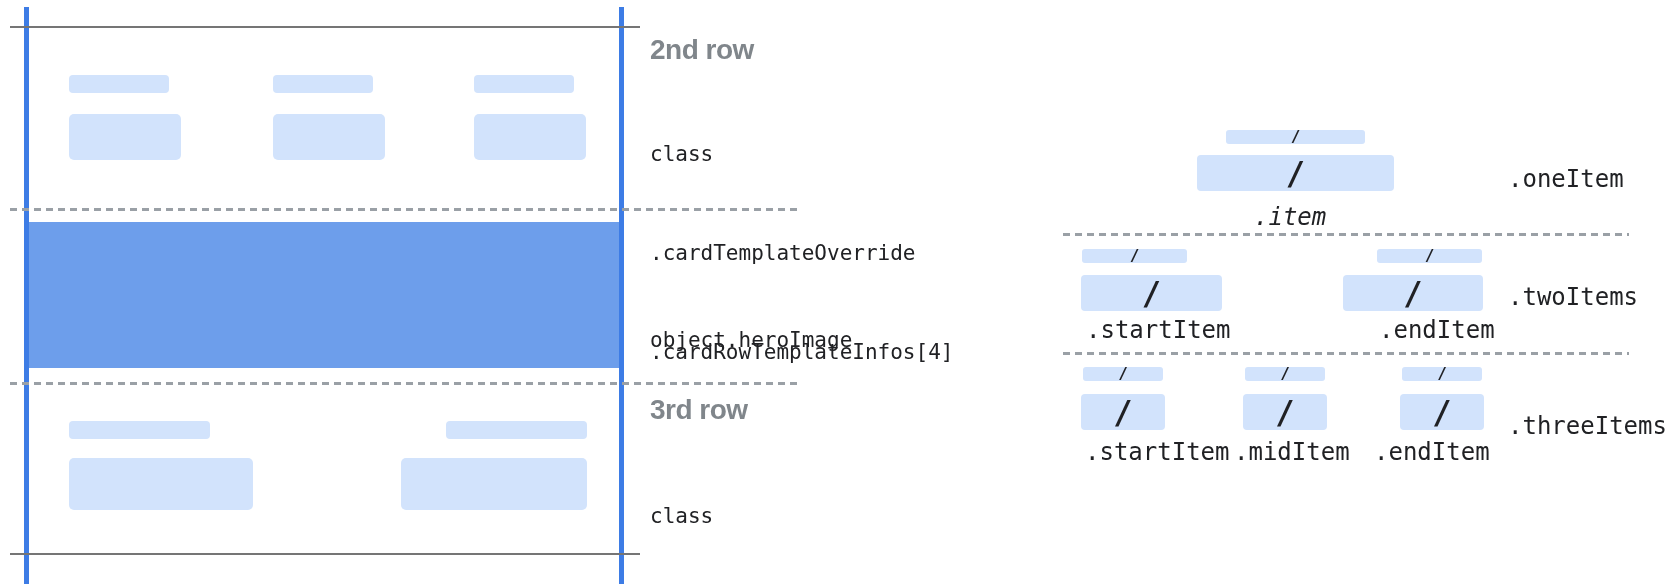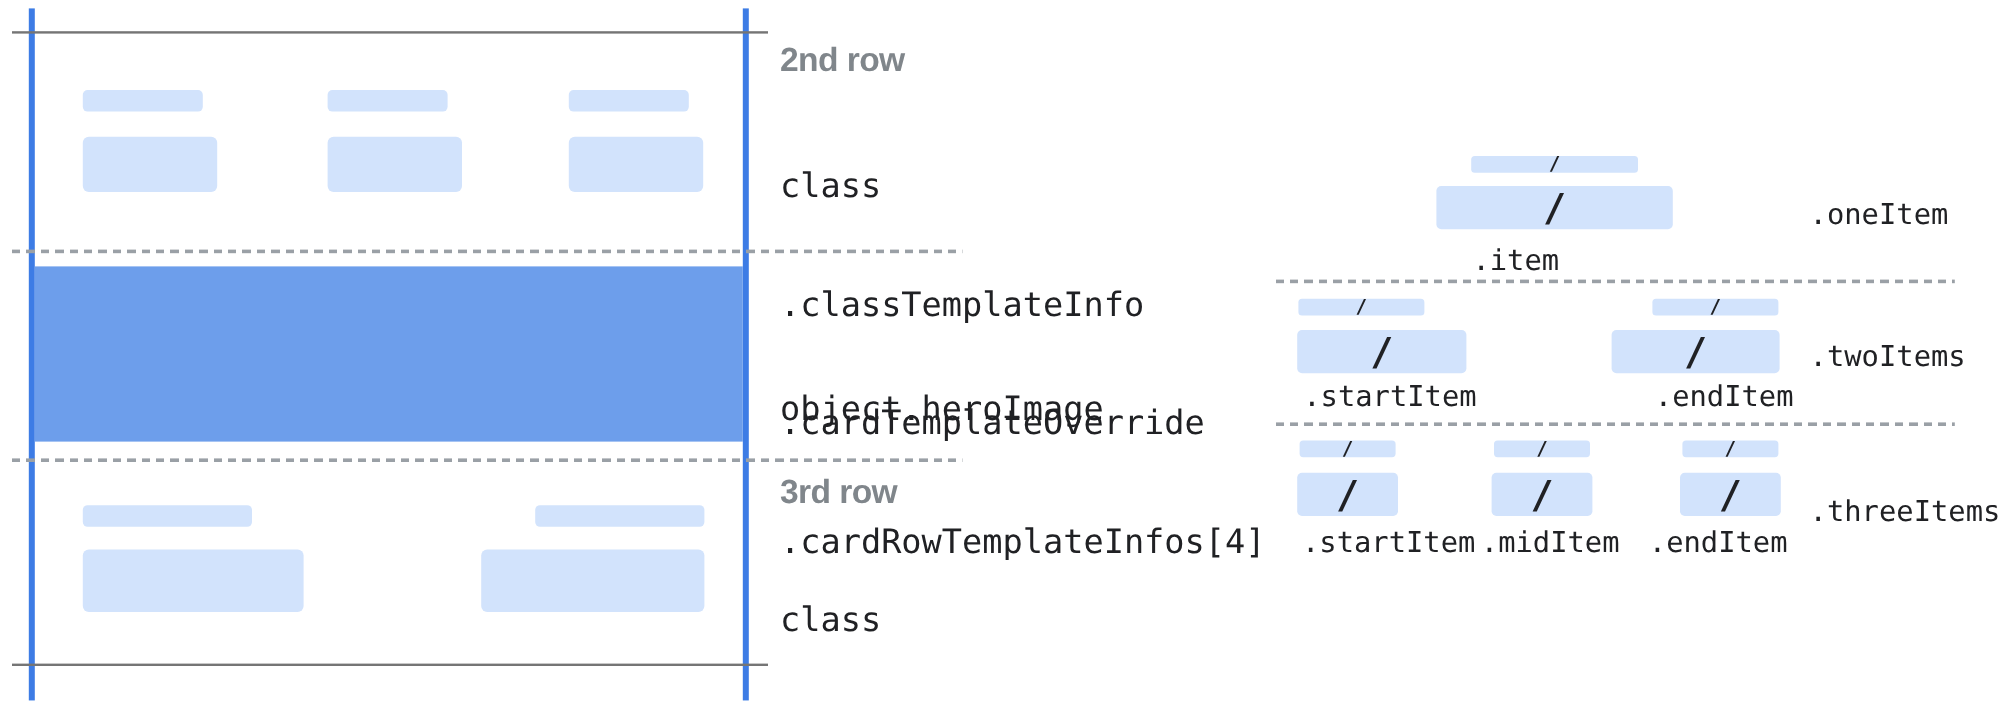--- a/index.html
+++ b/index.html
@@ -15,21 +15,21 @@
   .mock-box{border-radius:5px;}
   .bar-sm{height:14px;border-radius:3px;display:flex;align-items:center;justify-content:center;}
   .bar-lg{height:36px;border-radius:4px;display:flex;align-items:center;justify-content:center;}
   .slash-sm,.slash-lg{font-family:"DejaVu Sans Mono","Liberation Mono",monospace;
         font-weight:bold;color:var(--c-code,#202124);line-height:1;}
   .slash-sm{font-size:16px;}
   .slash-lg{font-size:32px;}
   .heading{position:absolute;font:bold 28px "Liberation Sans",sans-serif;
         color:var(--c-head,#80868b);letter-spacing:-0.5px;}
   .code{position:absolute;font-family:"DejaVu Sans Mono","Liberation Mono",monospace;
-        font-size:28px;line-height:33px;color:var(--c-code,#202124);white-space:pre;}
+        font-size:21px;line-height:33px;color:var(--c-code,#202124);white-space:pre;}
   .rlabel{position:absolute;font-family:"DejaVu Sans Mono","Liberation Mono",monospace;
         font-size:24px;color:var(--c-code,#202124);white-space:pre;}
   .hero{position:absolute;background:var(--c-hero,#6d9eeb);}
 </style>
 </head>
 <body>
 
 <div id="stage" style="--c-accent: #3d7ce5; --c-hero: #6d9eeb; --c-bar: #d2e3fc; --c-solid: #757575; --c-dash: #9aa0a6; --c-head: #80868b; --c-code: #202124;">
 
   <div>
@@ -56,21 +56,20 @@
       <div class="mock-label" style="left:446px;top:421px;width:141px;"></div>
       <div class="mock-box" style="left:69px;top:458px;width:184px;height:52px;"></div>
       <div class="mock-box" style="left:401px;top:458px;width:186px;height:52px;"></div>
     </div>
   </div>
 
   <div>
     <div class="heading" style="left:650px;top:34px;">2nd row</div>
     <div class="code" style="left:650px;top:72px;">
       <div>class</div>
-      <div>.classTemplateInfo</div>
       <div>.cardTemplateOverride</div>
       <div>.cardRowTemplateInfos[4]</div>
     </div>
 
     <div class="code" style="left:650px;top:258px;">
       <div>object.heroImage</div>
     </div>
 
     <div class="heading" style="left:650px;top:394px;">3rd row</div>
     <div class="code" style="left:650px;top:434px;">
@@ -83,21 +82,21 @@
 
   <div>
 
     <div>
       <div class="bar-sm" style="left:1226px;top:130px;width:139px;">
         <span class="slash-sm">/</span>
       </div>
       <div class="bar-lg" style="left:1197px;top:155px;width:197px;">
         <span class="slash-lg">/</span>
       </div>
-      <div class="rlabel" style="left:1227px;top:203px;">.item</div>
+      <div class="rlabel" style="left:1254px;top:203px;font-style:italic;">.item</div>
       <div class="rlabel" style="left:1508px;top:165px;">.oneItem</div>
     </div>
 
     <div class="dash" style="left:1063px;top:233px;width:566px;"></div>
 
     <div>
       <div class="bar-sm" style="left:1082px;top:249px;width:105px;">
         <span class="slash-sm">/</span>
       </div>
       <div class="bar-sm" style="left:1377px;top:249px;width:105px;">

